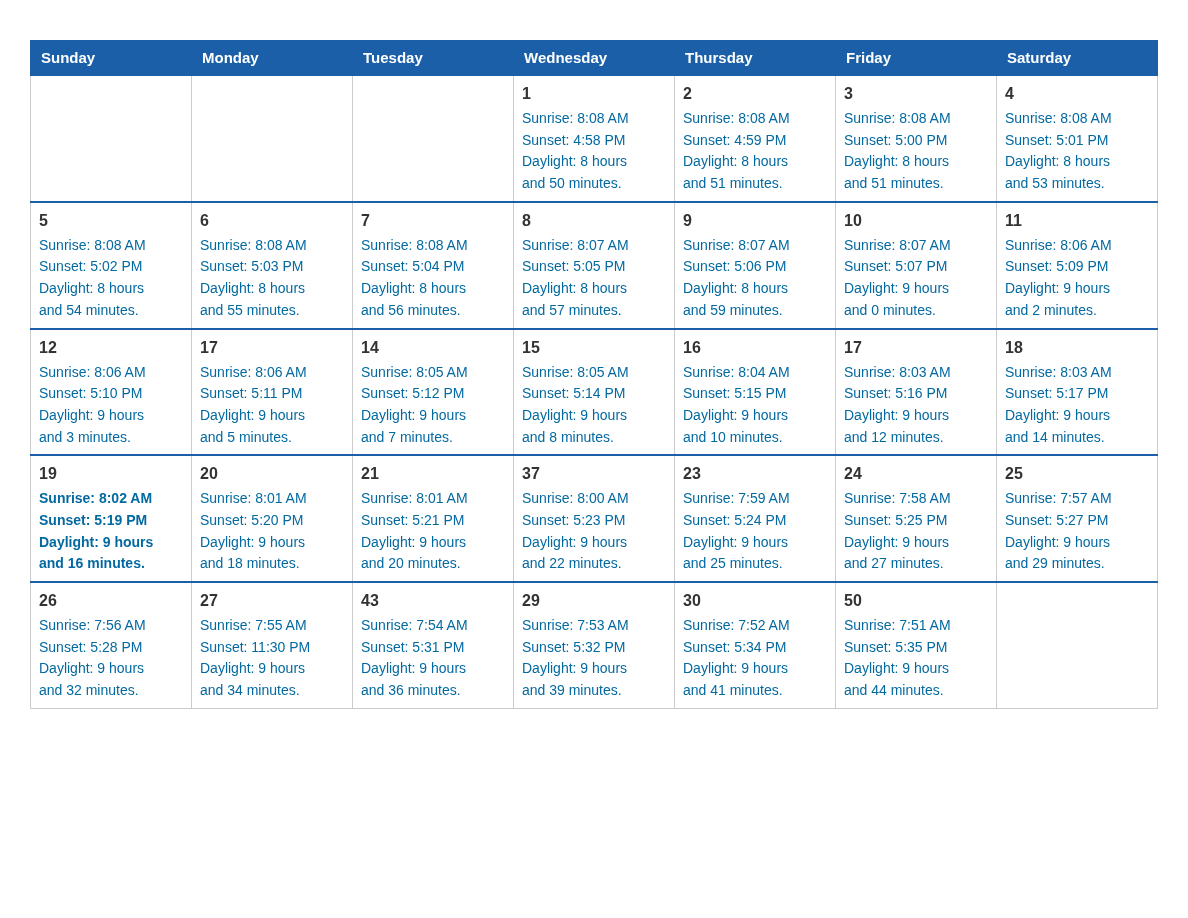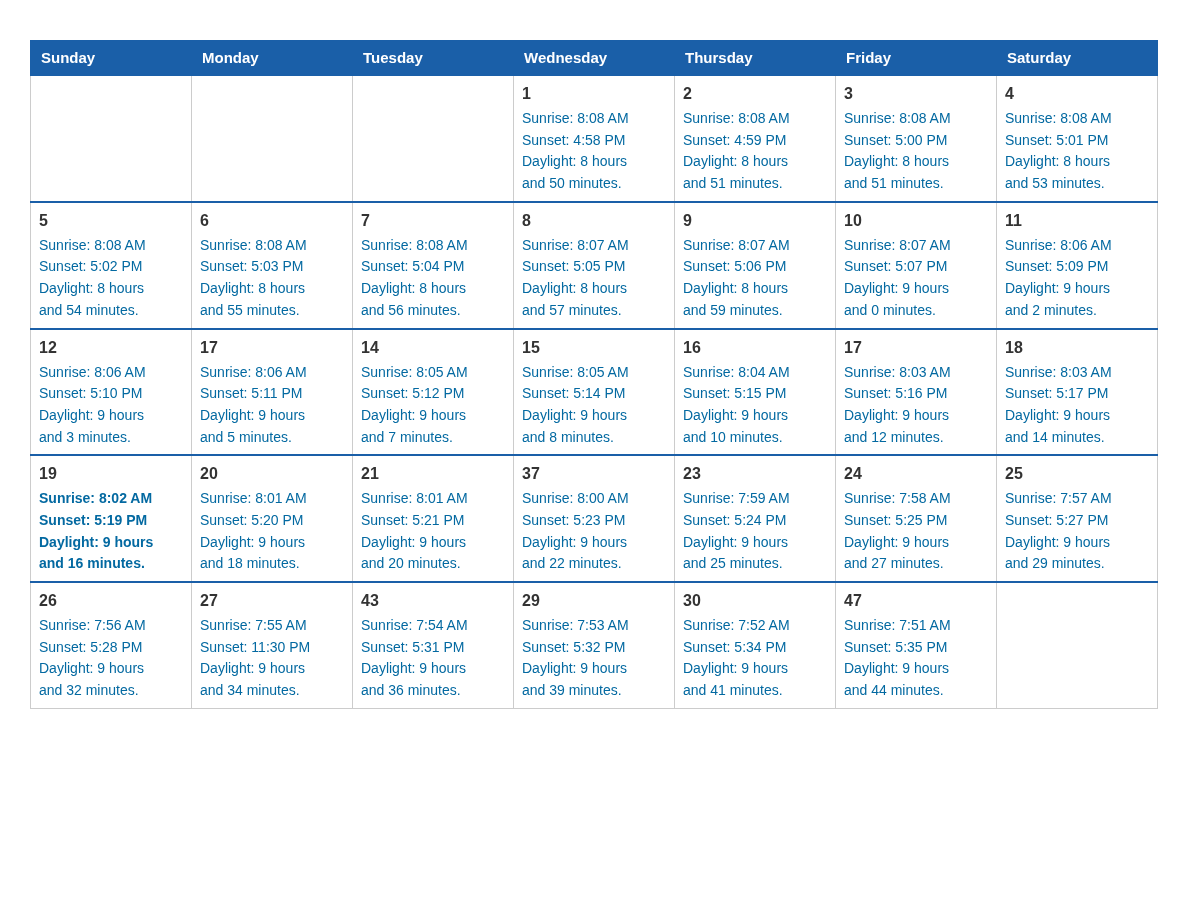--- a/index.html
+++ b/index.html
@@ -339,21 +339,21 @@
 and 39 minutes.</div>
         </td>
         <td>
           <span class="day-number">30</span>
           <div class="day-info" style="white-space: pre-line;">Sunrise: 7:52 AM
 Sunset: 5:34 PM
 Daylight: 9 hours
 and 41 minutes.</div>
         </td>
         <td>
-          <span class="day-number">47</span>
+          <span class="day-number">50</span>
           <div class="day-info" style="white-space: pre-line;">Sunrise: 7:51 AM
 Sunset: 5:35 PM
 Daylight: 9 hours
 and 44 minutes.</div>
         </td>
         <td class="empty-cell"></td>
       </tr>
     </tbody>
 </table>
 

